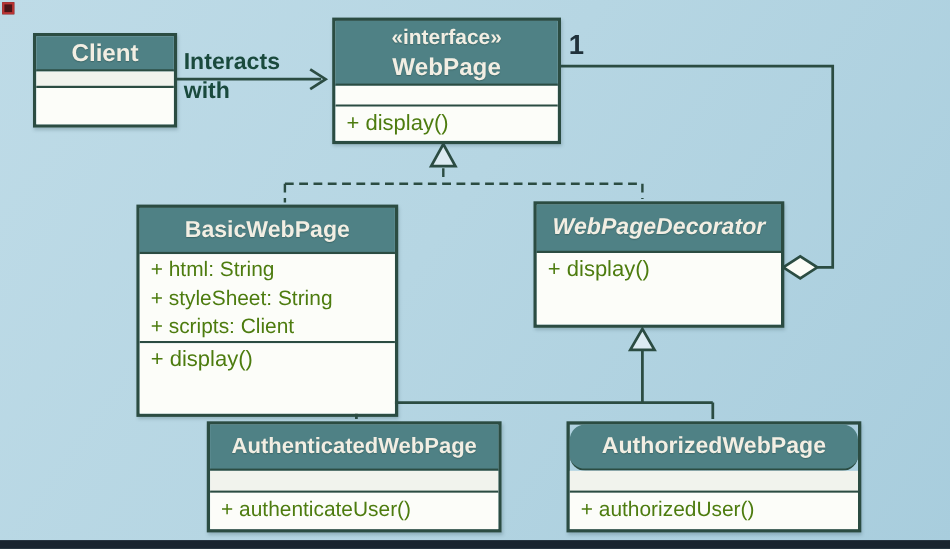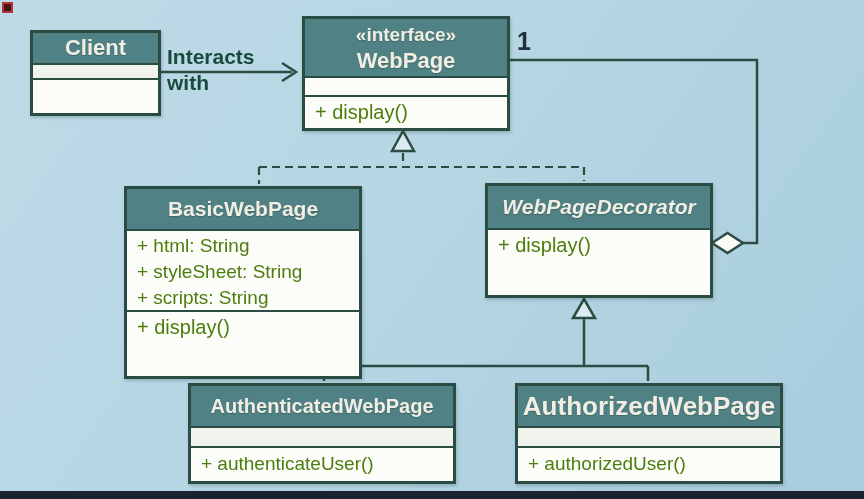--- a/index.html
+++ b/index.html
@@ -94,21 +94,21 @@
     </div>
   </div>
 
   <div class="uml-class" style="left:124px;top:186px;width:238px;height:193px;">
     <div class="uml-header" style="height:40px;font-size:21px;">
       <span>BasicWebPage</span>
     </div>
     <div class="uml-compartment" style="height:77px;padding-top:2px;">
       <div class="member">+ html: String</div>
       <div class="member">+ styleSheet: String</div>
-      <div class="member">+ scripts: String</div>
+      <div class="member">+ scripts: Client</div>
     </div>
     <div class="uml-compartment">
       <div class="member" style="line-height:31px;font-size:20px;">+ display()</div>
     </div>
   </div>
 
   <div class="uml-class" style="left:485px;top:183px;width:228px;height:115px;">
     <div class="uml-header italic" style="height:42px;font-size:21px;">
       <span>WebPageDecorator</span>
     </div>
@@ -121,21 +121,21 @@
     <div class="uml-header" style="height:40px;font-size:20px;text-align:right;">
       <span>AuthenticatedWebPage</span>
     </div>
     <div class="uml-compartment tinted" style="height:18px;"></div>
     <div class="uml-compartment">
       <div class="member" style="line-height:31px;">+ authenticateUser()</div>
     </div>
   </div>
 
   <div class="uml-class" style="left:515px;top:383px;width:268px;height:101px;">
-    <div class="uml-header" style="height:40px;font-size:26px;">
+    <div class="uml-header" style="height:40px;font-size:21px;border-radius:14px;">
       <span>AuthorizedWebPage</span>
     </div>
     <div class="uml-compartment tinted" style="height:18px;"></div>
     <div class="uml-compartment">
       <div class="member" style="line-height:31px;">+ authorizedUser()</div>
     </div>
   </div>
 
   <div class="edge-label" style="left:167px;top:44px;width:112px;">
     <div>Interacts</div>

